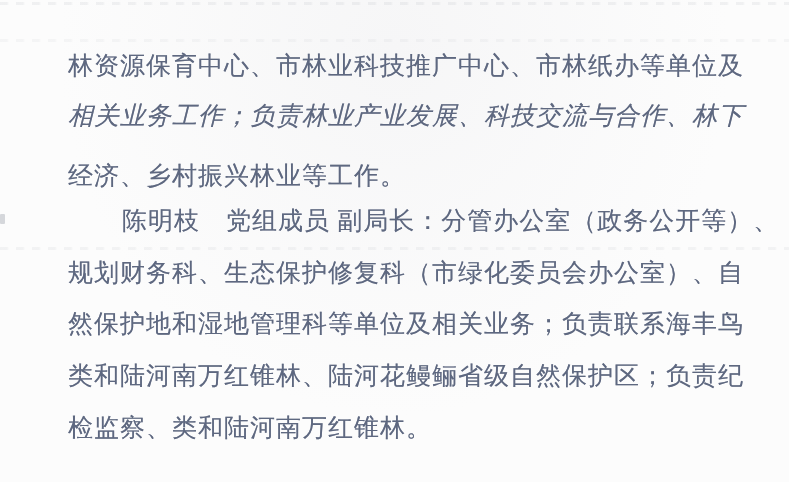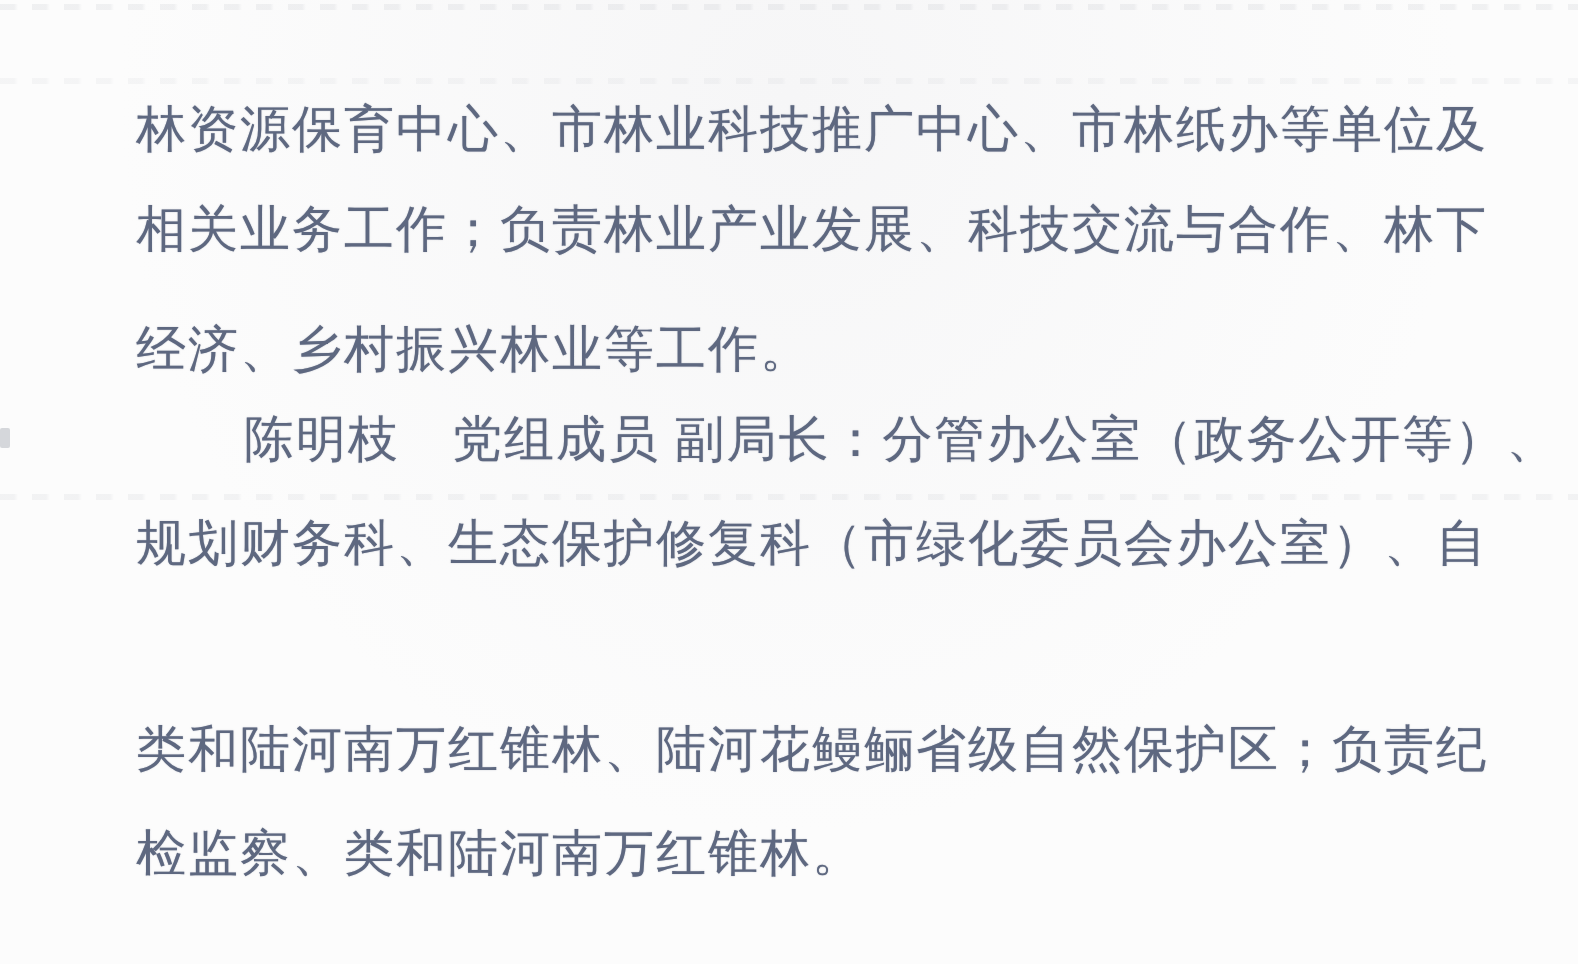--- a/index.html
+++ b/index.html
@@ -31,21 +31,21 @@
     color: var(--text-color, #5e6880);
     font-weight: 400;
     text-shadow: 0 0 0.6px rgba(94,104,128,0.55);
     margin-left: 20px;
   }
   .text-line.indent {
     left: 102px;
   }
   
   .l1 { top: 52px; }
-  .l2 { top: 102px; }
+  .l2 { top: 102px; font-style: italic; }
   .l3 { top: 162px; }
   .l4 { top: 207px; }
   .l5 { top: 259px; }
   .l6 { top: 310px; }
   .l7 { top: 362px; }
   .l8 { top: 414px; }
 
   
   .scan-streak {
     position: absolute;
@@ -83,16 +83,17 @@
   <div class="scan-streak s1"></div>
   <div class="scan-streak s2"></div>
   <div class="scan-streak s3"></div>
   <div class="edge-mark"></div>
 
   <div class="text-line l1">林资源保育中心、市林业科技推广中心、市林纸办等单位及</div>
   <div class="text-line l2">相关业务工作；负责林业产业发展、科技交流与合作、林下</div>
   <div class="text-line l3">经济、乡村振兴林业等工作。</div>
   <div class="text-line l5">规划财务科、生态保护修复科（市绿化委员会办公室）、自</div>
   <div class="text-line l4 indent">陈明枝　党组成员 副局长：分管办公室（政务公开等）、</div>
+  <div class="text-line l6">然保护地和湿地管理科等单位及相关业务；负责联系海丰鸟</div>
   <div class="text-line l7">类和陆河南万红锥林、陆河花鳗鲡省级自然保护区；负责纪</div>
   <div class="text-line l8">检监察、类和陆河南万红锥林。</div>
 
 </div>
 
 </body></html>

